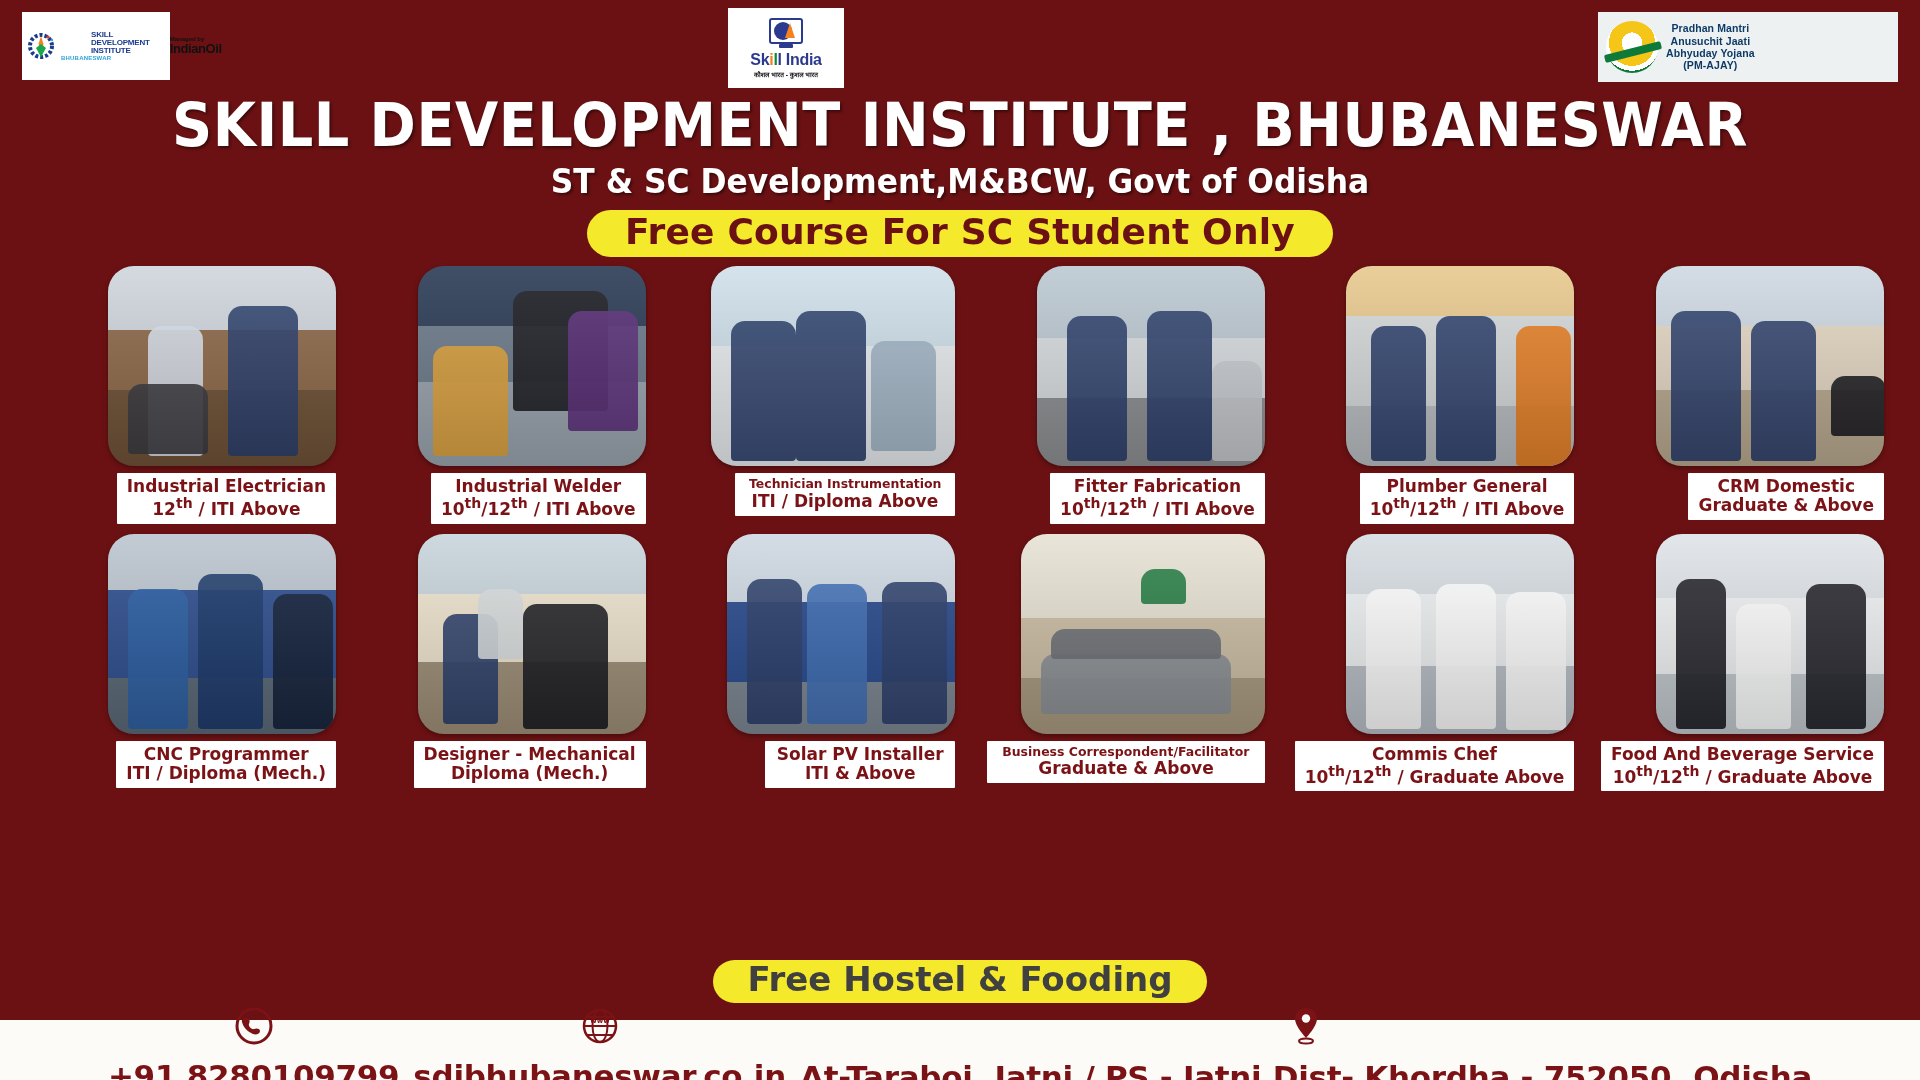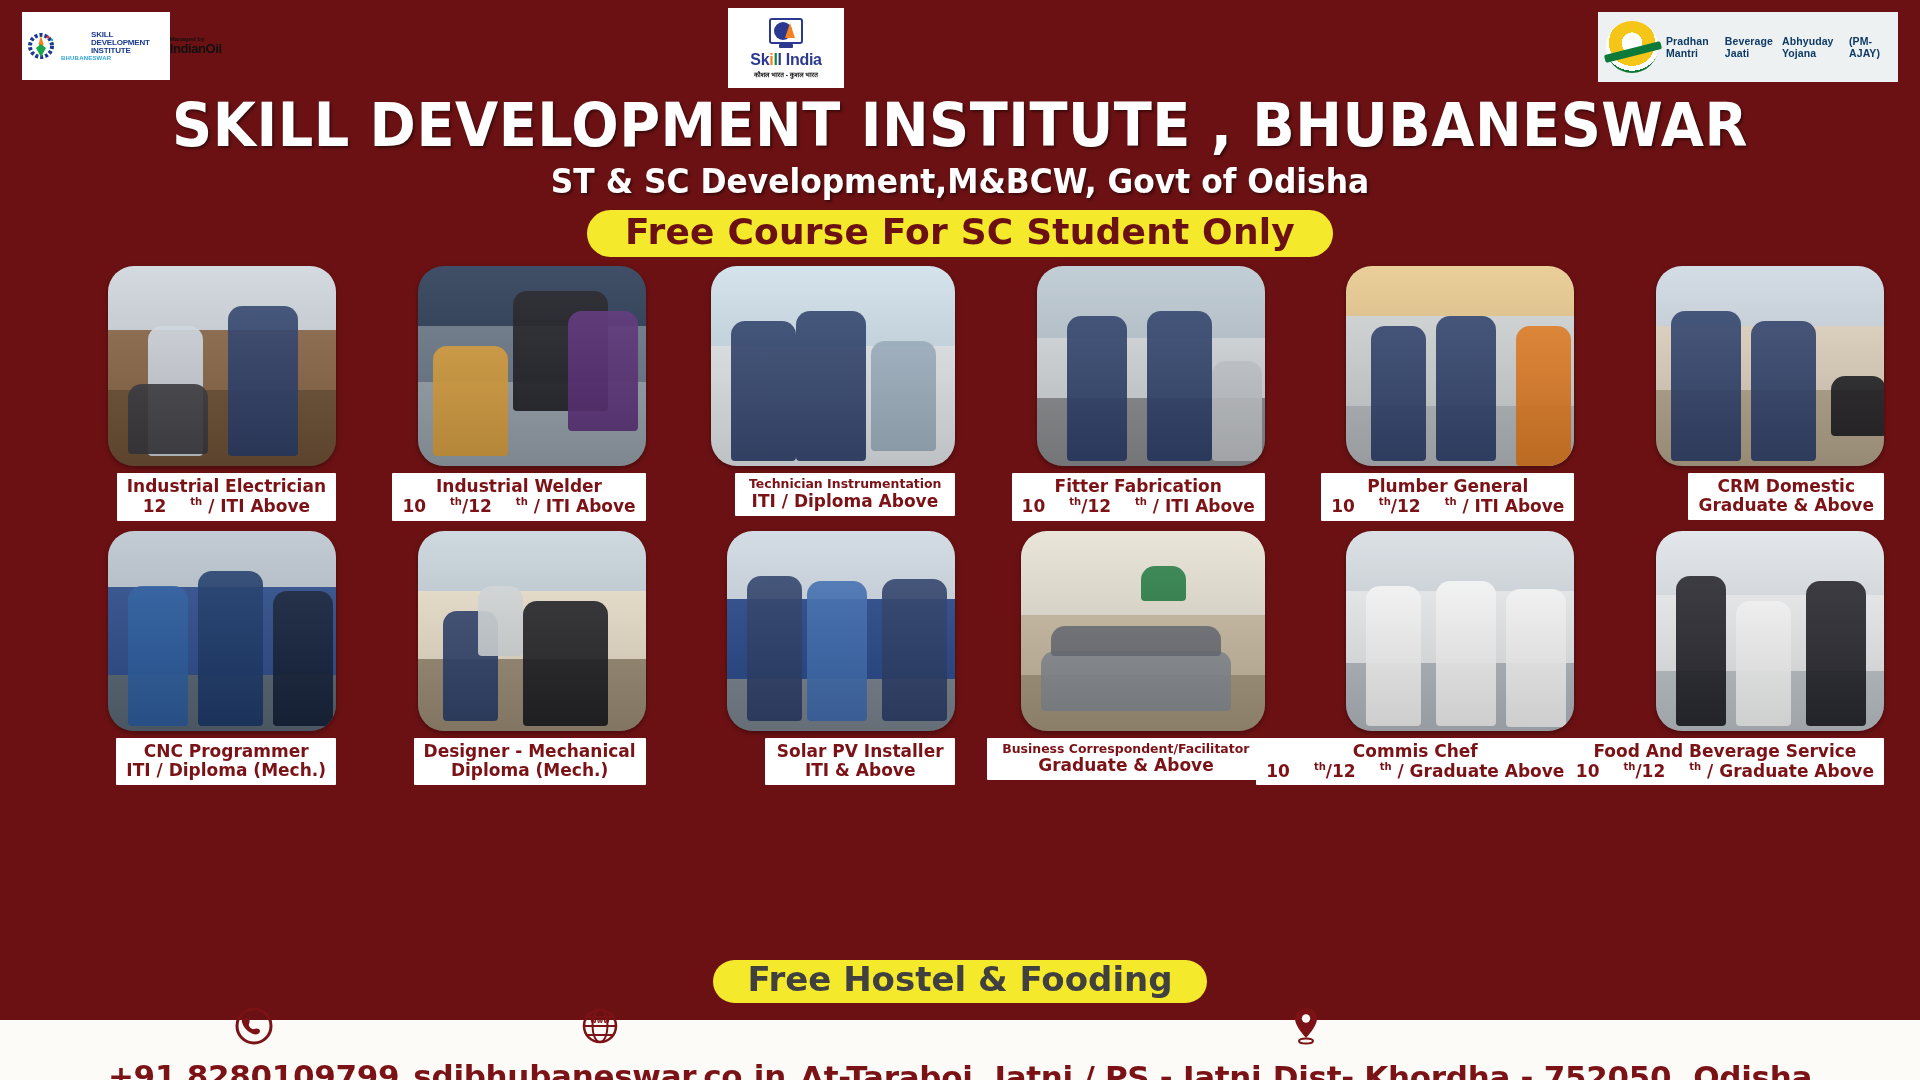--- a/index.html
+++ b/index.html
@@ -32,21 +32,21 @@
   .skill-globe { position:absolute; left:3px; top:2px; width:18px; height:18px; border-radius:50%; background:#2b3a8f; }
   .skill-tri { position:absolute; left:14px; top:3px; width:0; height:0; border-left:5px solid transparent; border-right:5px solid transparent; border-bottom:15px solid #f5821f; }
   .skill-name { font-size:16px; font-weight:bold; color:#2b3a8f; letter-spacing:-0.3px; margin-top:6px; }
   .skill-name .bar1 { color:#f5821f; } .skill-name .bar2 { color:#0b8a3d; }
   .skill-tag { font-size:6.5px; font-weight:bold; color:#111; }
 
   .logo-ajay { right:22px; top:12px; width:300px; height:70px; justify-content:flex-start; padding:4px 8px; gap:8px; background:#eef1f2; }
   .ajay-seal { width:52px; height:52px; border-radius:50%; flex:0 0 52px; position:relative;
                background:radial-gradient(circle at 50% 42%, #ffffff 0 26%, #f5c518 26% 58%, #ffffff 58% 70%, #0d7a3a 70% 100%); }
   .ajay-seal::after { content:""; position:absolute; left:-2px; top:52%; width:58px; height:8px; background:#0d7a3a; transform:rotate(-14deg); border-radius:2px; }
-  .ajay-text { display:flex; flex-direction:row; line-height:1.18;align-items:center; }
+  .ajay-text { display:flex; flex-direction:column; line-height:1.18;align-items:center; }
   .ajay-text span { font-size:10.5px; font-weight:bold; color:#0d3b66; letter-spacing:0.1px; }
 
   
   .title-block { position:absolute; top:95px; left:0; width:1920px; text-align:center; }
   .main-title {
     font-family:"DejaVu Sans", sans-serif;
     font-size:60px; font-weight:bold; color:#ffffff;
     letter-spacing:0.5px; line-height:1.0;
     text-shadow:2px 2px 3px rgba(0,0,0,0.45);
     transform:scaleX(0.93); transform-origin:center;
@@ -79,21 +79,21 @@
 
   .label {
     background:#ffffff; color:#7a1216; margin-top:7px;
     padding:4px 10px 5px 10px; text-align:center;
     font-family:"DejaVu Sans", sans-serif; font-weight:bold;
     line-height:1.12; border-radius:1px; min-width:190px;
   }
   .label .l1 { font-size:17px; display:block; white-space:nowrap; }
   .label .l2 { font-size:17px; display:block; white-space:nowrap; }
   .label.small .l1 { font-size:13px; transform:scaleX(0.96); }
-  .label sup { font-size:10px; vertical-align:super;margin-left:24px; }
+  .label sup { font-size:14px; vertical-align:super; }
 
   
   .hostel-wrap { position:absolute; left:0; top:960px; width:1920px; text-align:center; }
   .hostel-pill {
     display:inline-block; background:#f5e92b; color:#404040;
     font-family:"DejaVu Sans", sans-serif; font-size:34px; font-weight:bold;
     padding:2px 34px 5px 34px; border-radius:24px; line-height:1.05;
   }
   .contact-bar {
     position:absolute; left:0; bottom:0; width:1920px; height:62px;
@@ -143,21 +143,21 @@
       <div class="skill-tri"></div>
     </div>
     <div class="skill-name">Sk<span class="bar1">i</span><span class="bar2">l</span>l India</div>
     <div class="skill-tag">कौशल भारत - कुशल भारत</div>
   </div>
 
   <div class="logo-box logo-ajay">
     <div class="ajay-seal"></div>
     <div class="ajay-text">
       <span>Pradhan Mantri</span>
-      <span>Beverage Jaati</span>
+      <span>Anusuchit Jaati</span>
       <span>Abhyuday Yojana</span>
       <span>(PM-AJAY)</span>
     </div>
   </div>
 </div>
 
 <div class="title-block">
   <div class="main-title">SKILL DEVELOPMENT INSTITUTE , BHUBANESWAR</div>
   <div class="sub-title">ST &amp; SC Development,M&amp;BCW, Govt of Odisha</div>
   <div class="free-pill">Free Course For SC Student Only</div>

